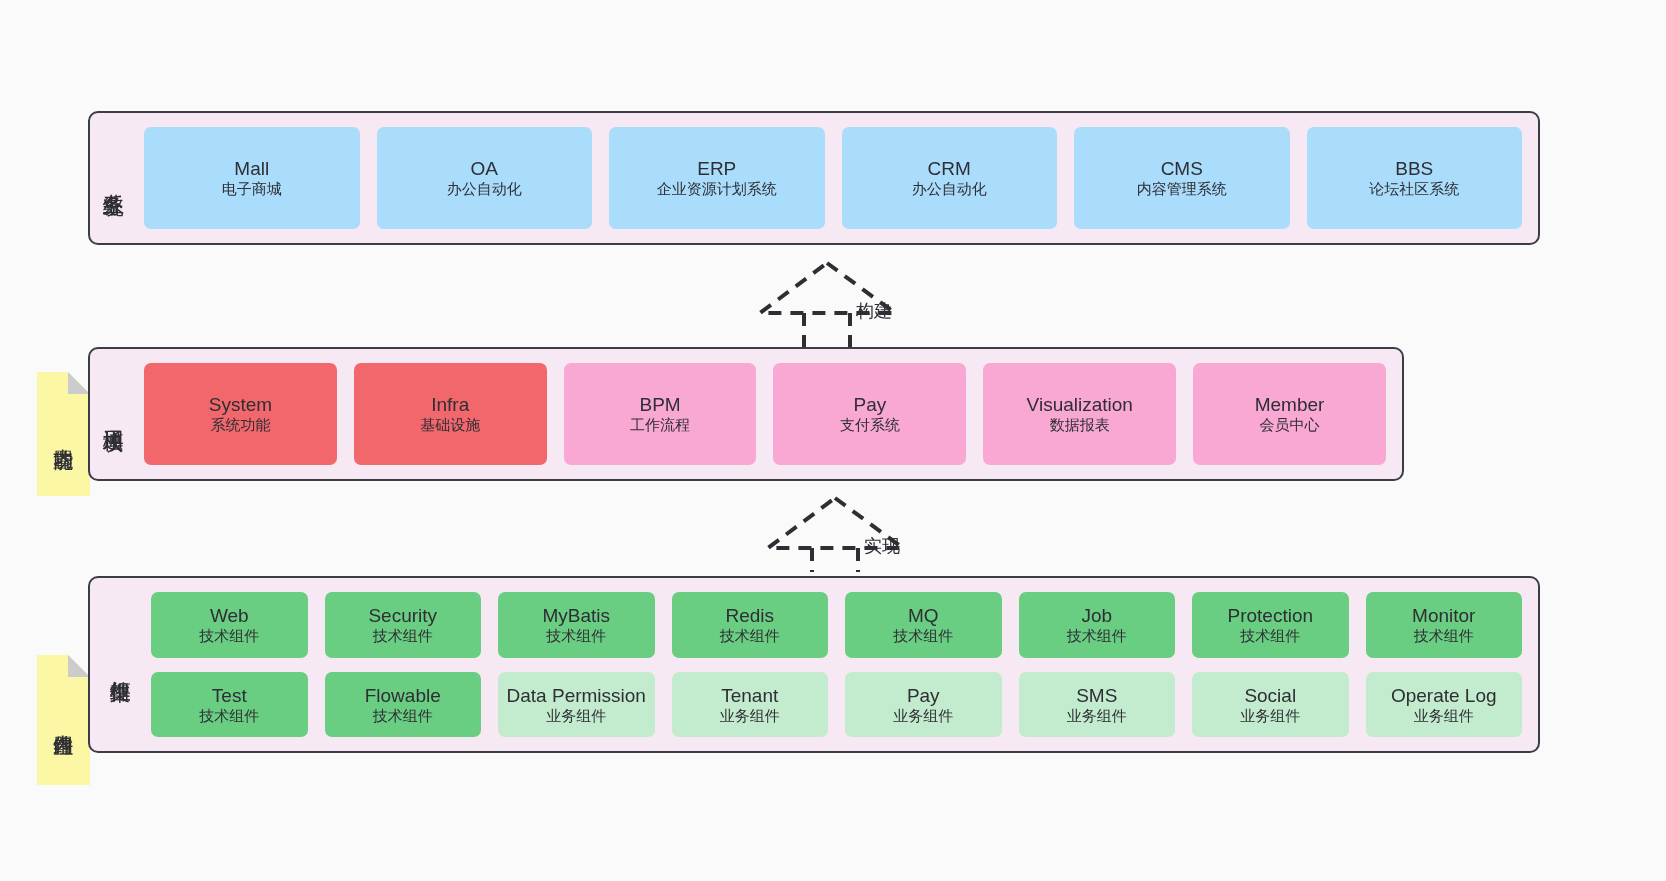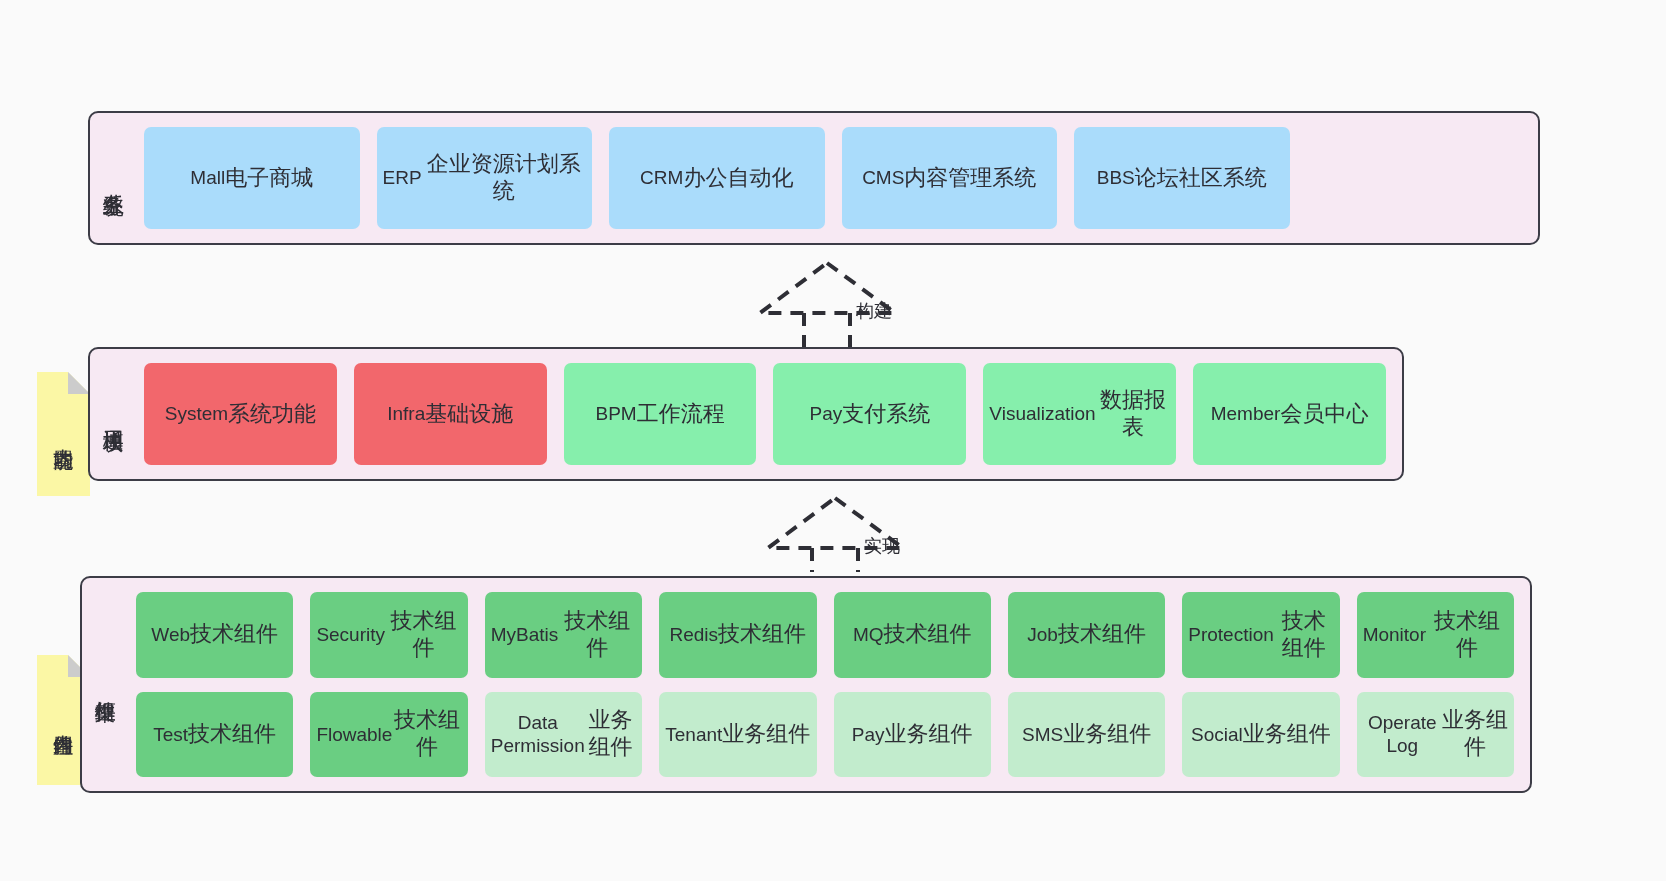--- a/index.html
+++ b/index.html
@@ -52,38 +52,39 @@
     gap: 14px 17px;
     padding: 14px 16px 14px 8px;
     box-sizing: border-box;
   }
   .boxes.row1 { grid-template-columns: repeat(6, 1fr); }
   .boxes.row8 { grid-template-columns: repeat(8, 1fr); }
 
   .box {
     border-radius: 7px;
     display: flex;
+    flex-direction: column;
     align-items: center;
     justify-content: center;
     text-align: center;
     font-size: 19px;
     line-height: 1.22;
     color: #2e2e35;
     padding: 4px 6px;
     box-sizing: border-box;
     min-height: 0;
   }
   .box .ln { display: block; }
   .box .ln-en { font-size: 19px; }
-  .box .ln-cn { font-size: 22px; }
+  .box .ln-cn { font-size: 15px; }
 
   
   .c-blue        { background: #aadcfb; }
   .c-red         { background: #f2676c; }
-  .c-pink        { background: #86efac; }
+  .c-pink        { background: #f9a8d4; }
   .c-green       { background: #6ace82; }
   .c-greenlight  { background: #c2eccd; }
 
   
   .note {
     position: absolute;
     background: #fbf7a5;
     box-sizing: border-box;
     display: flex;
     align-items: center;
@@ -124,20 +125,24 @@
 </style>
 </head>
 <body>
 
 <div class="layer" id="layer-0" style="left:88px; top:111px; width:1452px; height:134px;">
   <div class="layer-caption">业务系统</div>
   <div class="boxes row1">
     <div class="box c-blue">
       <span class="ln ln-en">Mall</span>
       <span class="ln ln-cn">电子商城</span>
+    </div>
+    <div class="box c-blue">
+      <span class="ln ln-en">OA</span>
+      <span class="ln ln-cn">办公自动化</span>
     </div>
     <div class="box c-blue">
       <span class="ln ln-en">ERP</span>
       <span class="ln ln-cn">企业资源计划系统</span>
     </div>
     <div class="box c-blue">
       <span class="ln ln-en">CRM</span>
       <span class="ln ln-cn">办公自动化</span>
     </div>
     <div class="box c-blue">
@@ -204,21 +209,21 @@
     <line x1="95" y1="58" x2="95" y2="82" stroke="#2e2e35" stroke-width="4" stroke-dasharray="13,9"></line>
   </svg>
   <div class="arrow-label" style="left:52px; top:44px; width:42px;">实现</div>
 </div>
 
 <div class="note" style="left:37px; top:655px; width:53px; height:130px;">
   <span>内置组件</span>
 </div>
 <div class="note-fold" style="position:absolute; left:68px; top:655px; width:22px; height:22px;"></div>
 
-<div class="layer" id="layer-2" style="left:80px; top:576px; width:1452px; height:217px;">
+<div class="layer" id="layer-2" style="left:88px; top:576px; width:1452px; height:177px;padding-left:7px;">
   <div class="layer-caption">框架组件</div>
   <div class="boxes row8">
     <div class="box c-green">
       <span class="ln ln-en">Web</span>
       <span class="ln ln-cn">技术组件</span>
     </div>
     <div class="box c-green">
       <span class="ln ln-en">Security</span>
       <span class="ln ln-cn">技术组件</span>
     </div>

